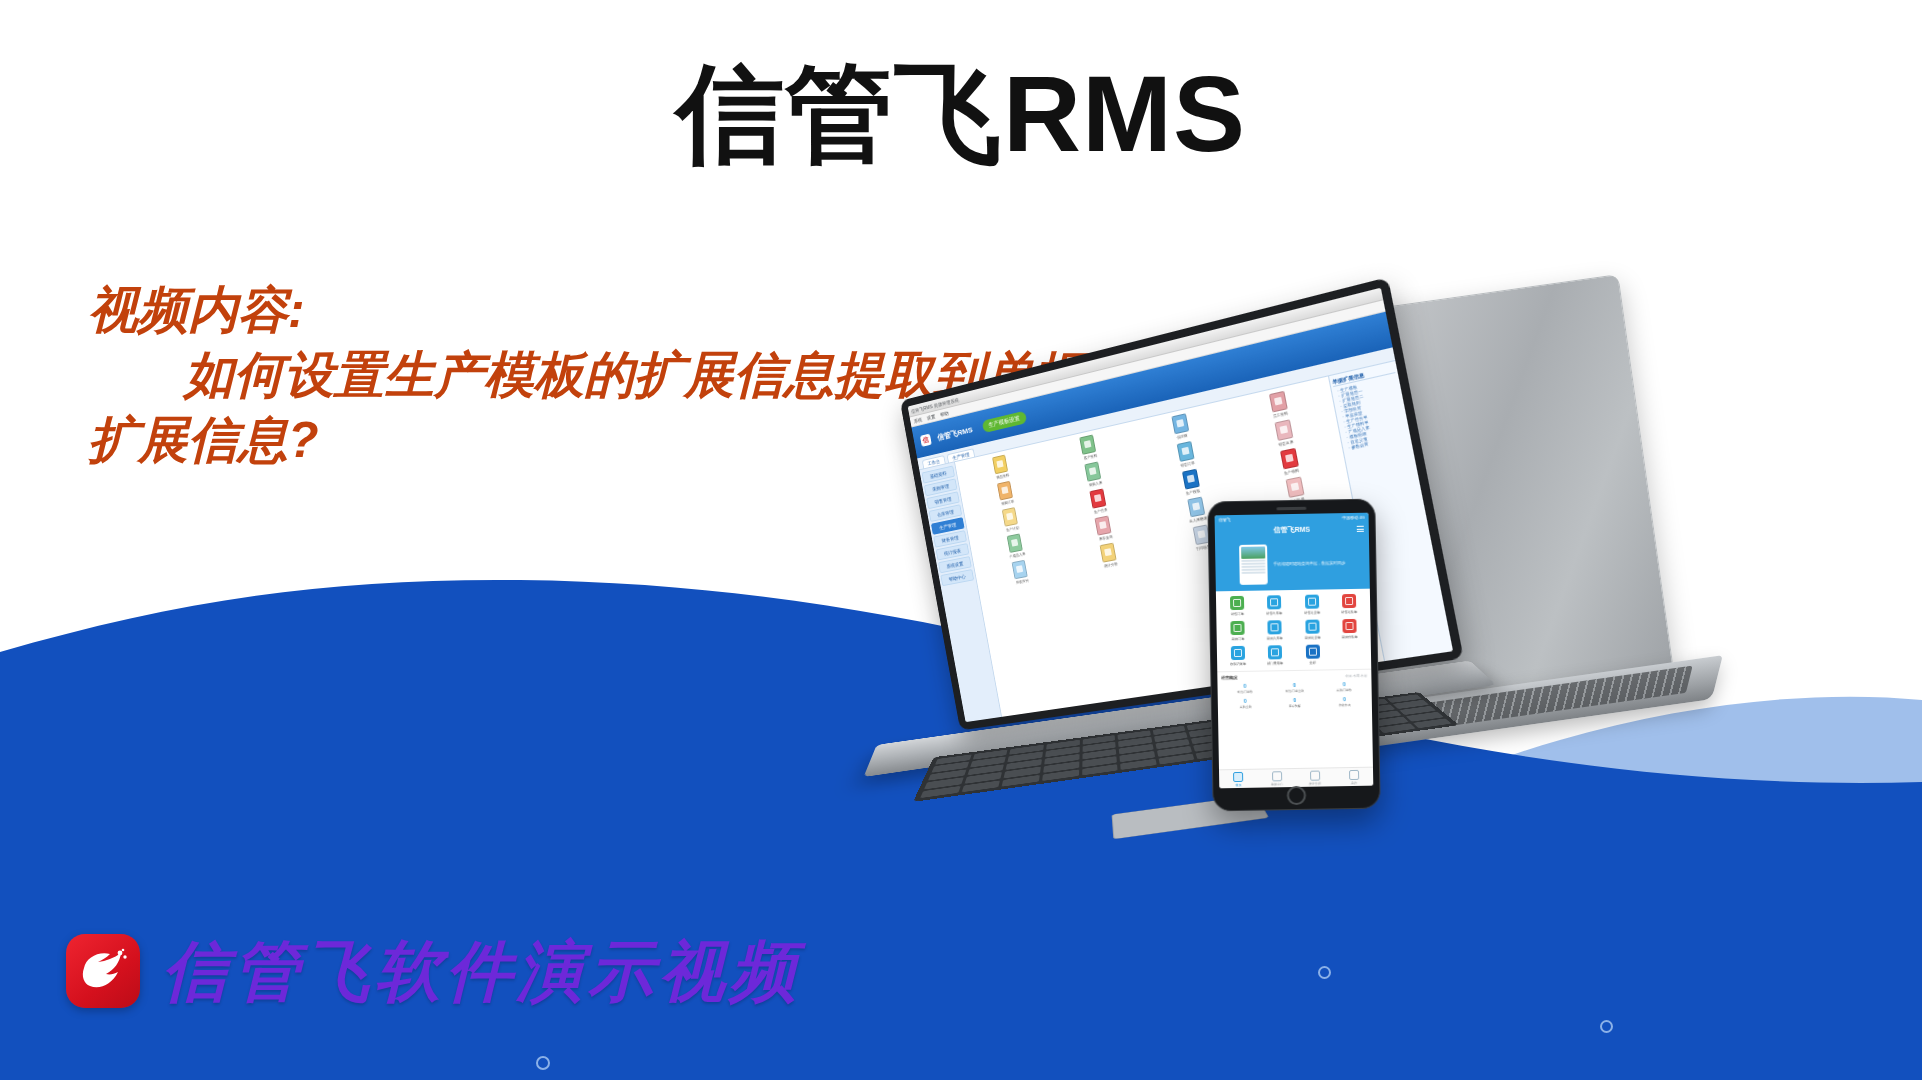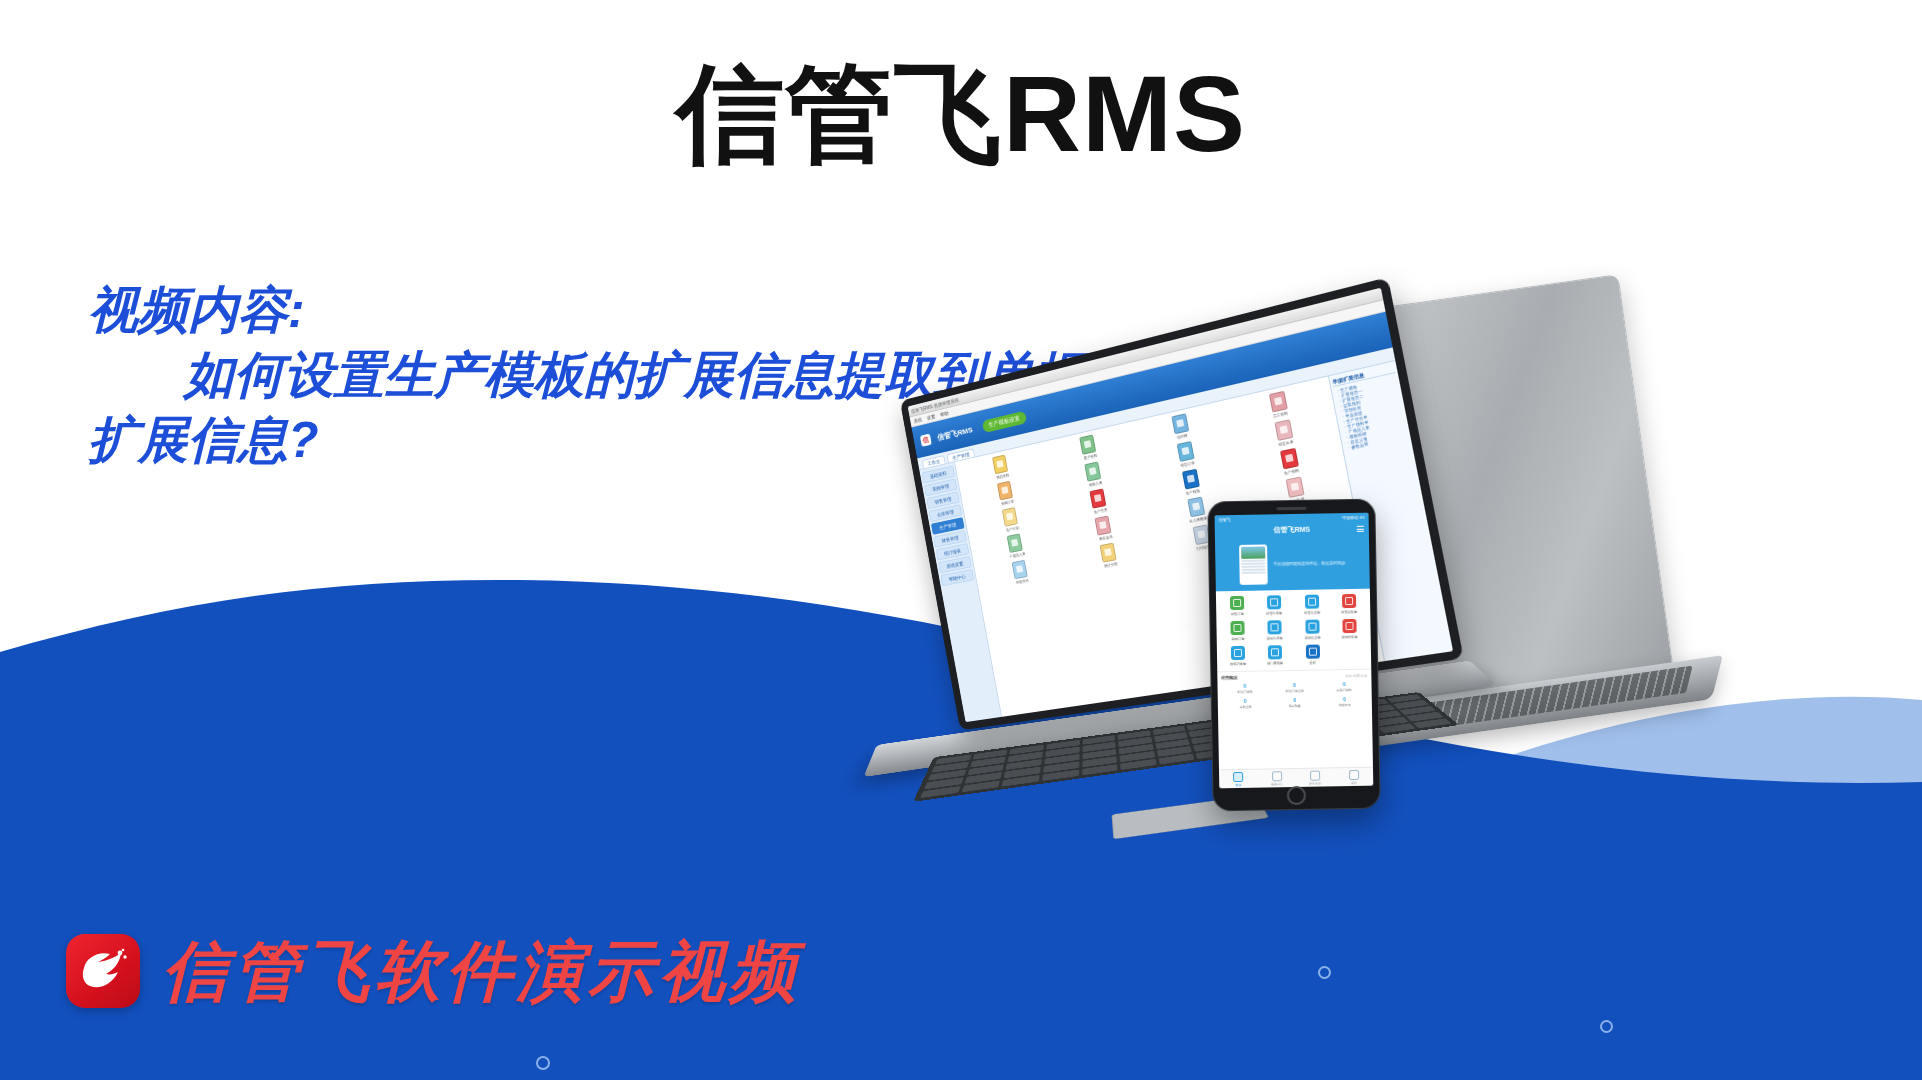--- a/index.html
+++ b/index.html
@@ -23,21 +23,21 @@
     font-weight:bold;color:#111111;
     letter-spacing:1px;
     white-space:nowrap;
   }
 
   
   #body-copy{
     position:absolute;left:88px;top:278px;width:1060px;
     font-size:50px;line-height:1.30;
     font-style:italic;font-weight:bold;
-    color:#1d4ed8;
+    color:#c2410c;
     letter-spacing:0px;
   }
   #body-copy .line2{display:block;text-indent:96px;}
 
   
   #devices{position:absolute;left:880px;top:300px;width:1042px;height:640px;}
 
   
   .back-laptop{
     position:absolute;left:368px;top:0px;width:400px;height:400px;
@@ -196,21 +196,21 @@
   #brand-row{position:absolute;left:66px;bottom:72px;display:flex;align-items:flex-end;gap:22px;}
   #brand-logo{
     width:74px;height:74px;border-radius:19px;
     background:radial-gradient(circle at 34% 30%,#f3ararar 0%, #e8222e 0%, #cf1420 100%);
     background:linear-gradient(140deg,#ef2430 0%,#d4101d 60%,#bb0c18 100%);
     position:relative;flex:0 0 auto;
     box-shadow:0 3px 8px rgba(0,0,0,.25);
   }
   #brand-logo svg{position:absolute;left:0;top:0;}
   #brand-text{
-    font-size:66px;line-height:1;color:#ef4444;font-weight:bold;font-style:italic;
+    font-size:66px;line-height:1;color:#6d28d9;font-weight:bold;font-style:italic;
     letter-spacing:5px;white-space:nowrap;
     text-shadow:0 2px 3px rgba(0,0,0,.18);
     padding-bottom:4px;
   }
   #brand-tagline{
     font-size:28px;color:#f7e04a;font-weight:bold;font-style:italic;
     white-space:nowrap;padding-bottom:10px;letter-spacing:.5px;
   }
   .deco{position:absolute;border:2px solid rgba(180,210,245,.75);border-radius:50%;}
 </style>

